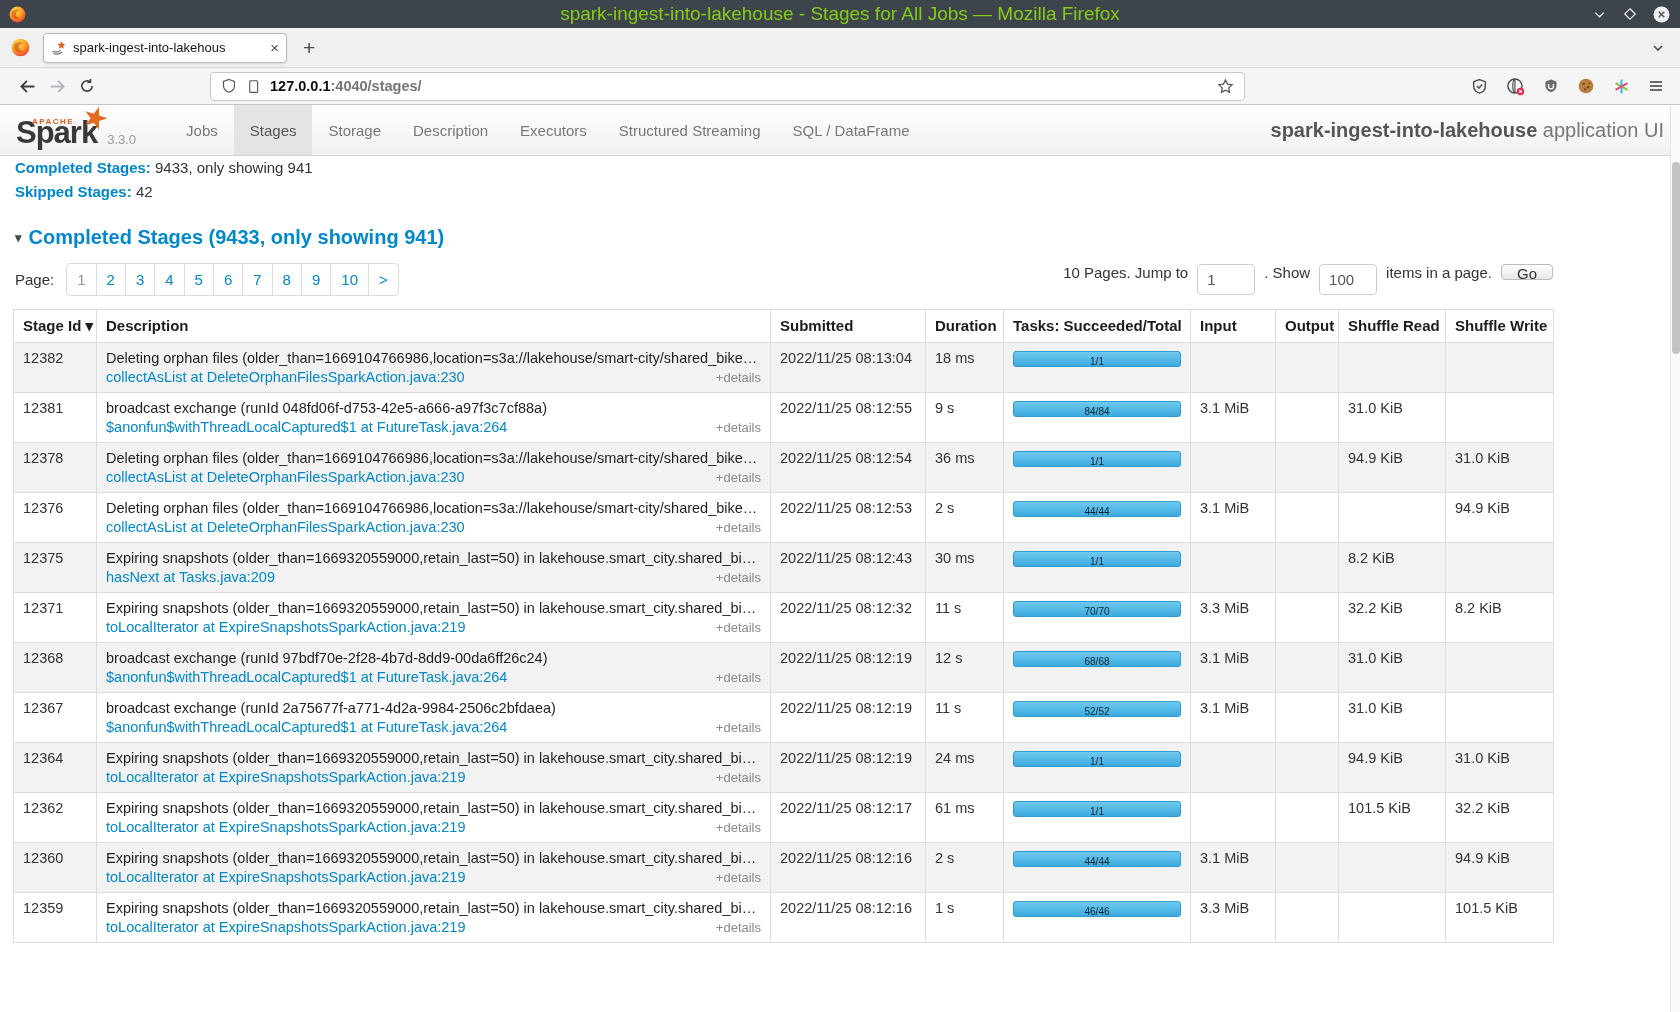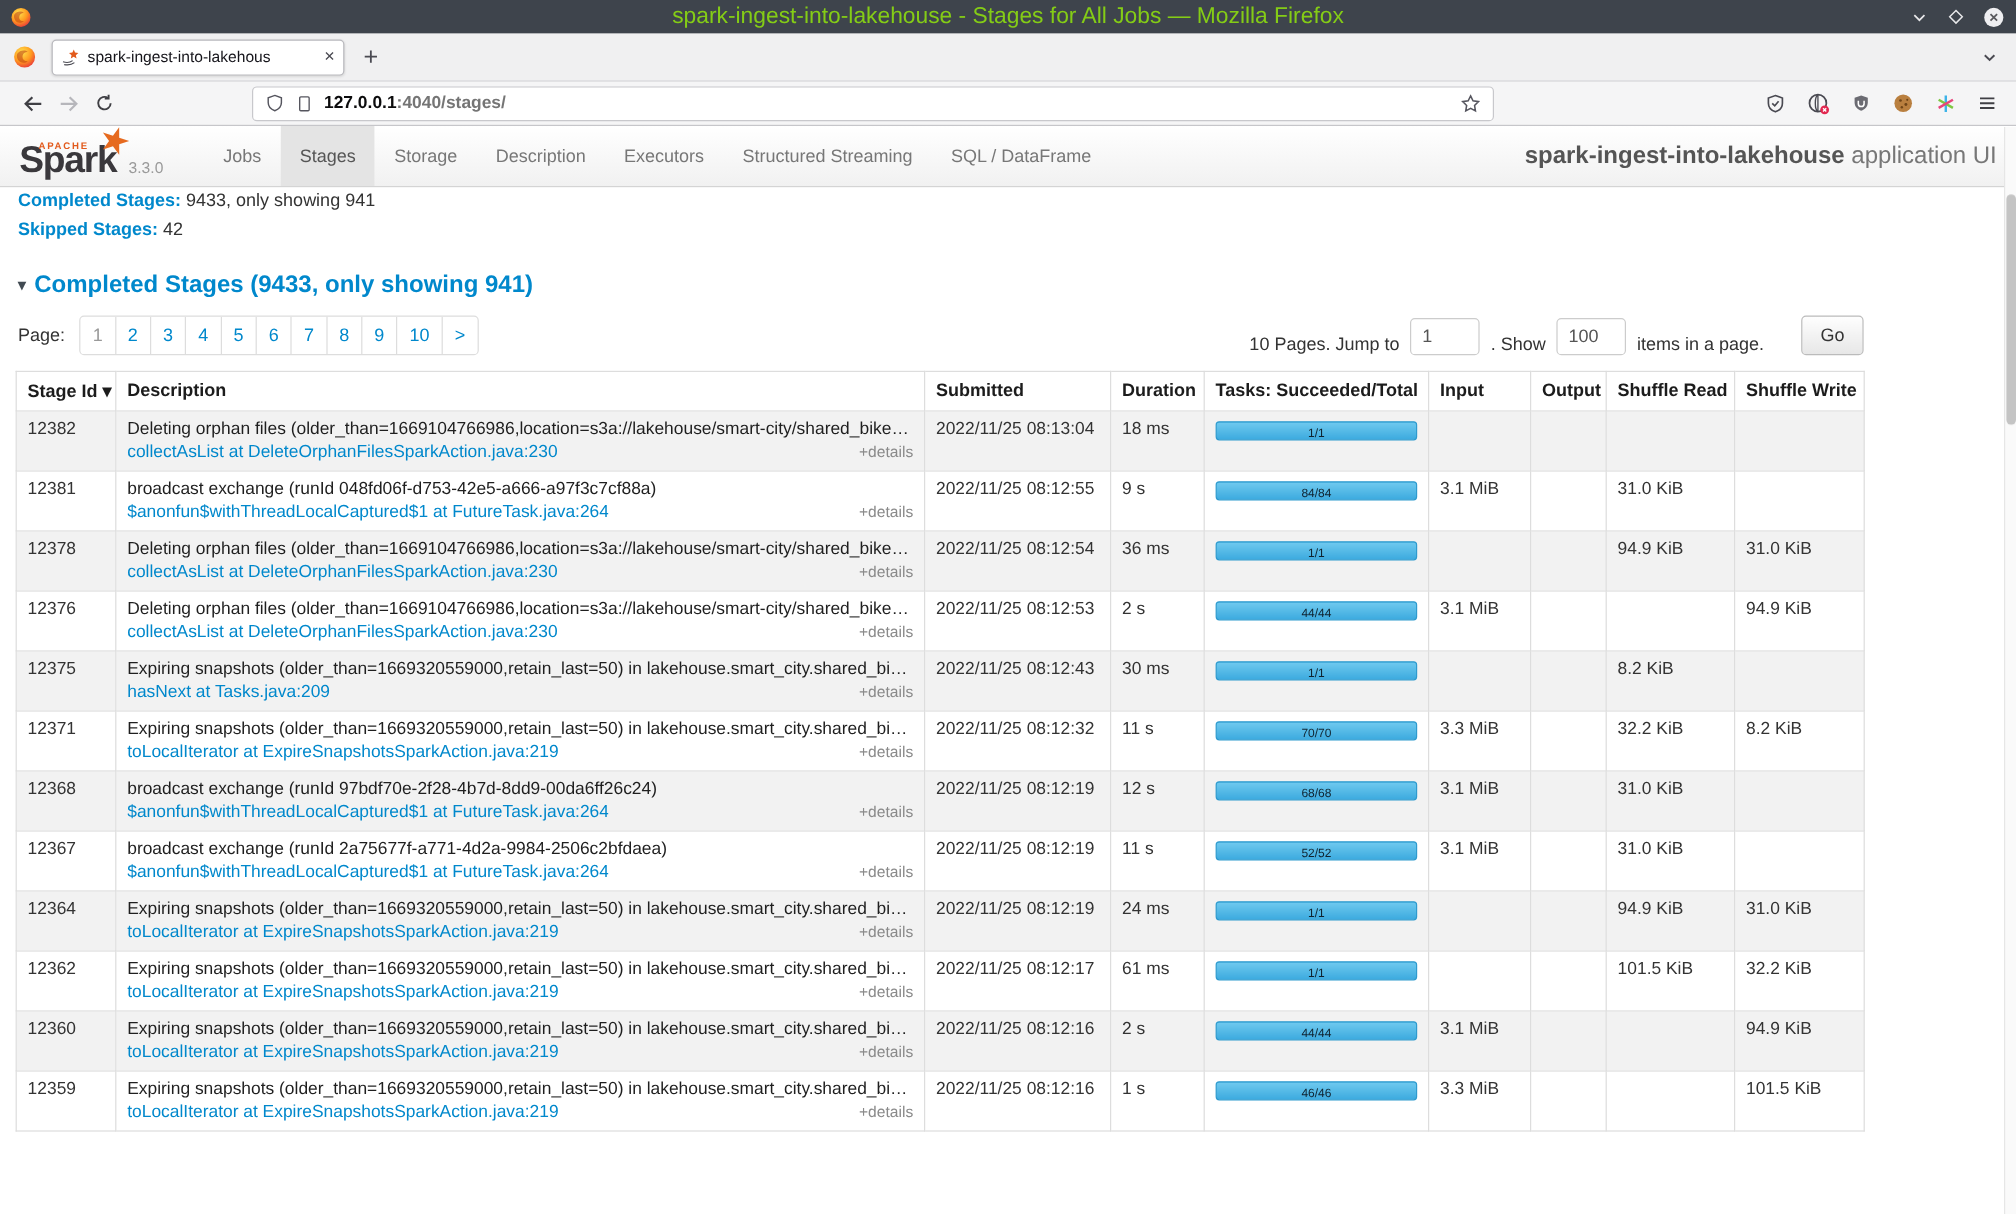--- a/index.html
+++ b/index.html
@@ -60,25 +60,25 @@
   .section-arrow { font-size:13px; color:#414a52; }
 
   .pagerow { display:flex; justify-content:space-between; align-items:center; margin:8px 0 13px 2px;
     font-size:15px; color:#333; }
   .pager-left { display:flex; align-items:center; gap:12px; }
   .page-group { display:flex; border:1px solid #ddd; border-radius:4px; overflow:hidden; background:#fff; }
   .page-btn { padding:7px 10px; border-left:1px solid #ddd; color:#0088cc; font-size:15px;
     min-width:28px; text-align:center; text-decoration:none; cursor:pointer; }
   .page-btn:first-child { border-left:none; }
   .page-btn.current { color:#999; }
-  .pager-right { display:flex; align-items:flex-end; gap:9px; }
+  .pager-right { display:flex; align-items:flex-start; gap:9px; }
   .pager-right input { width:58px; height:31px; border:1px solid #ccc; border-radius:4px; padding:0 9px;
     font-size:15px; color:#555; font-family:inherit; }
-  .go-btn { height:33px; padding:0 15px; border:1px solid #bbb; border-radius:4px;
-    background:linear-gradient(#fefefe,#e7e7e7); font-size:15px; color:#333; cursor:pointer; font-family:inherit;margin-left:22px; }
+  .go-btn { height:16px; padding:0 15px; border:1px solid #bbb; border-radius:4px;
+    background:linear-gradient(#fefefe,#e7e7e7); font-size:15px; color:#333; cursor:pointer; font-family:inherit; }
 
   
   table.stages { width:100%; border-collapse:collapse; table-layout:fixed; color:#333; border:1px solid #ddd; }
   .stages th, .stages td { border:1px solid #ddd; padding:7px 9px; text-align:left; vertical-align:top; }
   .stages th { font-weight:bold; font-size:15px; color:#1c1c1c; background:#fff; white-space:nowrap; overflow:hidden; }
   .stages td { font-size:14.5px; white-space:nowrap; overflow:hidden; }
   .stages tbody tr:nth-child(odd) { background:#f2f2f2; }
   .desc-line { white-space:nowrap; overflow:hidden; text-overflow:ellipsis; color:#1f1f1f; font-size:14.5px; }
   .desc-sub { display:flex; justify-content:space-between; align-items:baseline; margin-top:3px; }
   .desc-link { color:#0088cc; text-decoration:none; white-space:nowrap; overflow:hidden; text-overflow:ellipsis; cursor:pointer; }

